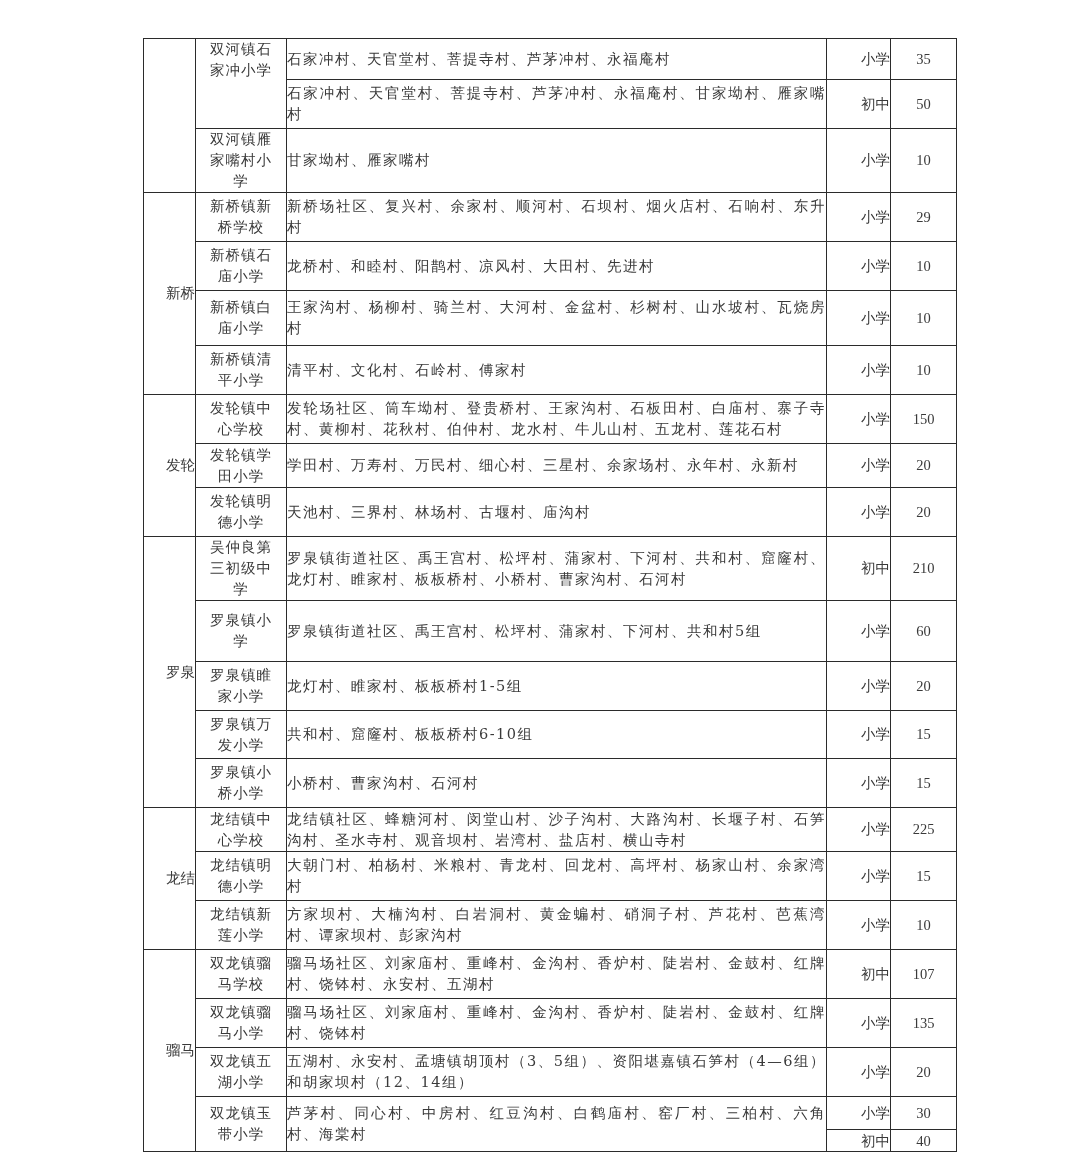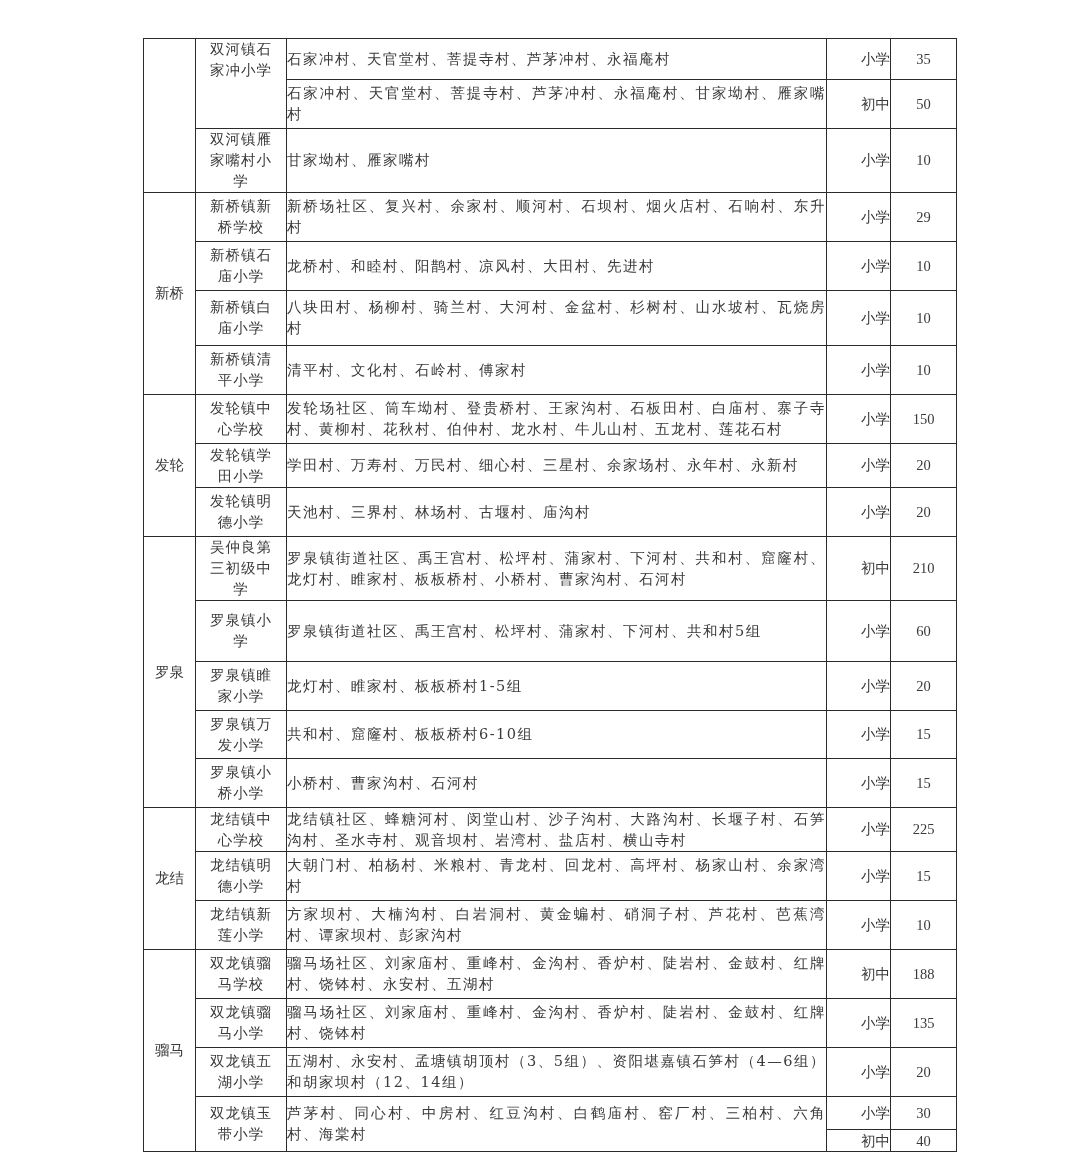--- a/index.html
+++ b/index.html
@@ -6,21 +6,21 @@
   body { width: 1080px; height: 1164px; position: relative; overflow: hidden;
          font-family: "DejaVu Serif", "Liberation Serif", serif; color: #333; }
   table.alloc {
     position: absolute; left: 143px; top: 38px;
     width: 813px; border-collapse: collapse; table-layout: fixed;
   }
   table.alloc td {
     border: 1px solid #2b2b2b; padding: 0; vertical-align: middle;
     font-size: 14.5px; line-height: 21px; color: #3a3a3a;
   }
-  td.town { width: 51px; text-align: center; font-size: 15px; }
+  td.town { width: 51px; text-align: right; font-size: 15px; }
   td.school { width: 90px; text-align: center; padding: 0 4px; }
   td.school span { display: inline-block; width: 70px; text-align: center; letter-spacing: 1px; }
   td.villages { width: 539px; text-align: justify; padding: 0 8px 0 9px; letter-spacing: 1.5px; }
   td.level { width: 63px; text-align: right; font-size: 15px; color: #222; }
   td.quota { width: 64px; text-align: center; font-family: Liberation Serif, serif; font-size: 16px; color: #222; }
   td.top { vertical-align: top; }
 </style>
 </head>
 <body>
 
@@ -61,21 +61,21 @@
       <td class="quota">29</td>
     </tr>
     <tr style="height:49px">
       <td class="school"><span>新桥镇石庙小学</span></td>
       <td class="villages">龙桥村、和睦村、阳鹊村、凉风村、大田村、先进村</td>
       <td class="level">小学</td>
       <td class="quota">10</td>
     </tr>
     <tr style="height:55px">
       <td class="school"><span>新桥镇白庙小学</span></td>
-      <td class="villages">八块田村、杨柳村、骑兰村、大河村、金盆村、杉树村、山水坡村、瓦烧房村</td>
+      <td class="villages">王家沟村、杨柳村、骑兰村、大河村、金盆村、杉树村、山水坡村、瓦烧房村</td>
       <td class="level">小学</td>
       <td class="quota">10</td>
     </tr>
     <tr style="height:49px">
       <td class="school"><span>新桥镇清平小学</span></td>
       <td class="villages">清平村、文化村、石岭村、傅家村</td>
       <td class="level">小学</td>
       <td class="quota">10</td>
     </tr>
 
@@ -149,21 +149,21 @@
       <td class="villages">方家坝村、大楠沟村、白岩洞村、黄金蝙村、硝洞子村、芦花村、芭蕉湾村、谭家坝村、彭家沟村</td>
       <td class="level">小学</td>
       <td class="quota">10</td>
     </tr>
 
     <tr style="height:49px">
       <td class="town" rowspan="5">骝马</td>
       <td class="school"><span>双龙镇骝马学校</span></td>
       <td class="villages">骝马场社区、刘家庙村、重峰村、金沟村、香炉村、陡岩村、金鼓村、红牌村、饶钵村、永安村、五湖村</td>
       <td class="level">初中</td>
-      <td class="quota">188</td>
+      <td class="quota">107</td>
     </tr>
     <tr style="height:49px">
       <td class="school"><span>双龙镇骝马小学</span></td>
       <td class="villages">骝马场社区、刘家庙村、重峰村、金沟村、香炉村、陡岩村、金鼓村、红牌村、饶钵村</td>
       <td class="level">小学</td>
       <td class="quota">135</td>
     </tr>
     <tr style="height:49px">
       <td class="school"><span>双龙镇五湖小学</span></td>
       <td class="villages">五湖村、永安村、孟塘镇胡顶村（3、5组）、资阳堪嘉镇石笋村（4—6组）和胡家坝村（12、14组）</td>

